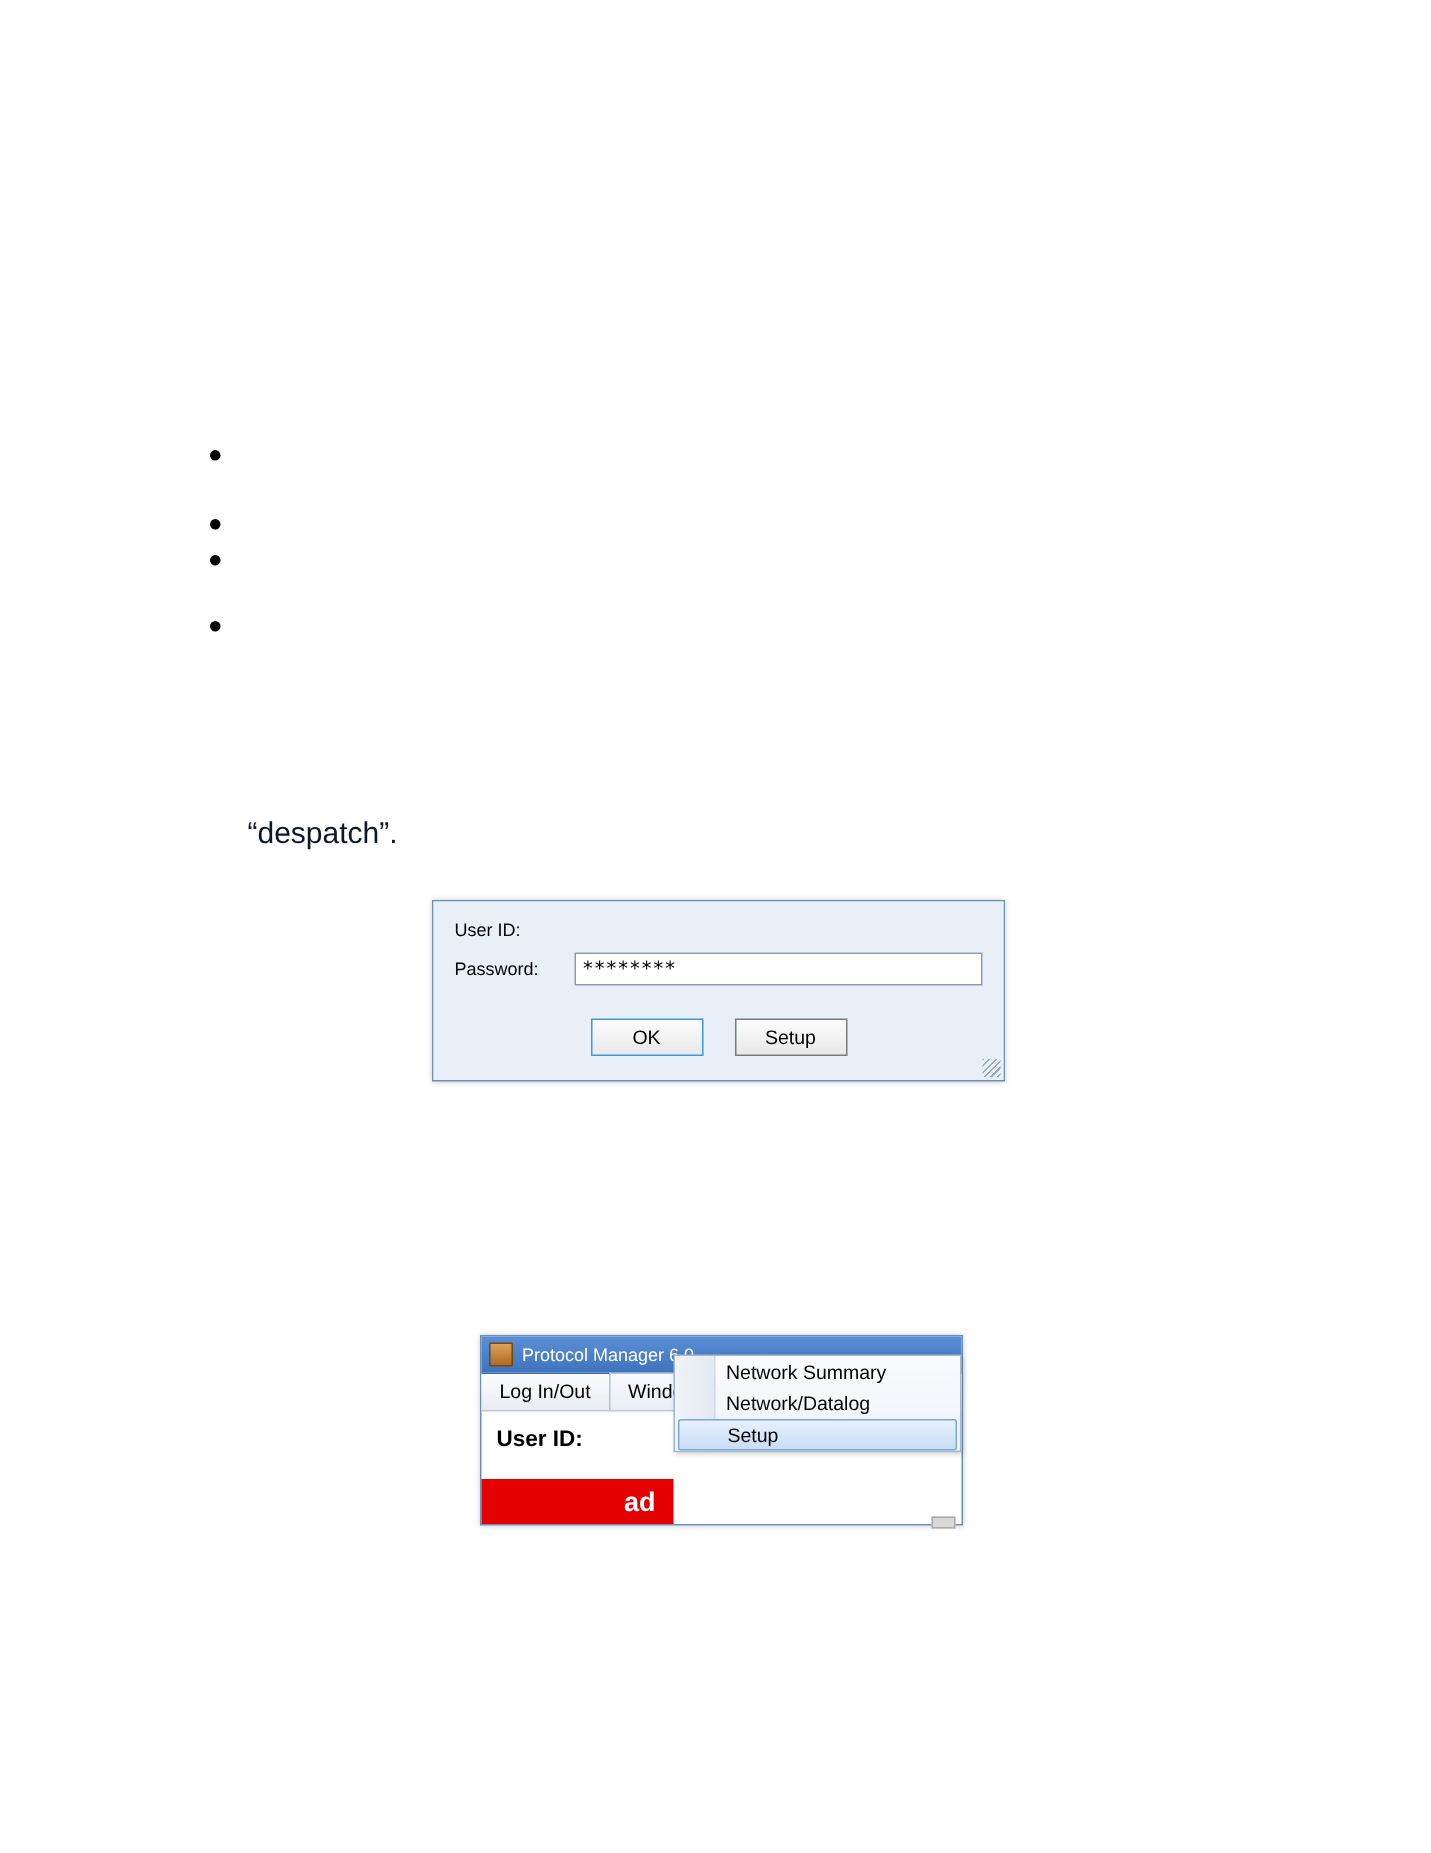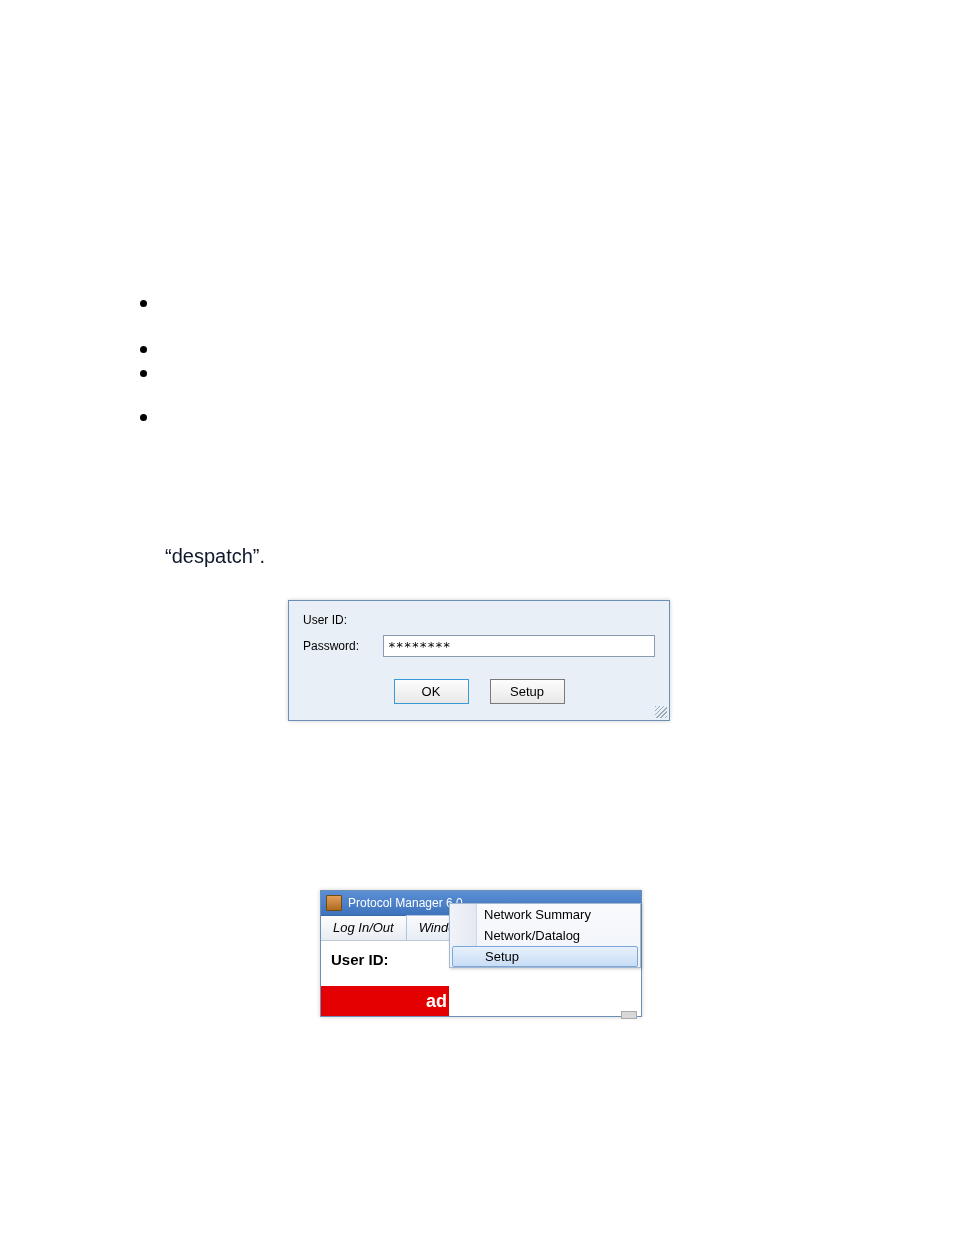--- a/index.html
+++ b/index.html
@@ -197,21 +197,20 @@
     height: 24px;
     background: linear-gradient(to bottom, #fdfdfd, #e8ecf2);
     border-bottom: 1px solid #c0c8d4;
     display: flex;
     font-size: 13px;
   }
   .menu-item {
     padding: 4px 12px 0 12px;
     border-right: 1px solid #d0d8e0;
     cursor: pointer;
-    font-style: italic;
   }
   .menu-item.active {
     background: linear-gradient(to bottom, #f8fafd, #e8eef6);
     border: 1px solid #b0c4de;
     border-bottom: none;
     margin-top: -1px;
     margin-left: -1px;
   }
   .content-row {
     display: flex;
@@ -232,21 +231,21 @@
     bottom: 0;
     width: 128px;
     height: 30px;
     background: #e40000;
     color: #fff;
     font-size: 18px;
     font-weight: bold;
     display: flex;
     align-items: center;
     justify-content: flex-end;
-    padding-right: 2px;
+    padding-right: 12px;
     box-sizing: border-box;
   }
   .dropdown-menu {
     position: absolute;
     left: 128px;
     top: 0;
     width: 190px;
     background: linear-gradient(to bottom, #fafbfd, #eef2f8);
     border: 1px solid #a5b8d0;
     box-shadow: 1px 1px 3px rgba(0,0,0,0.2);

